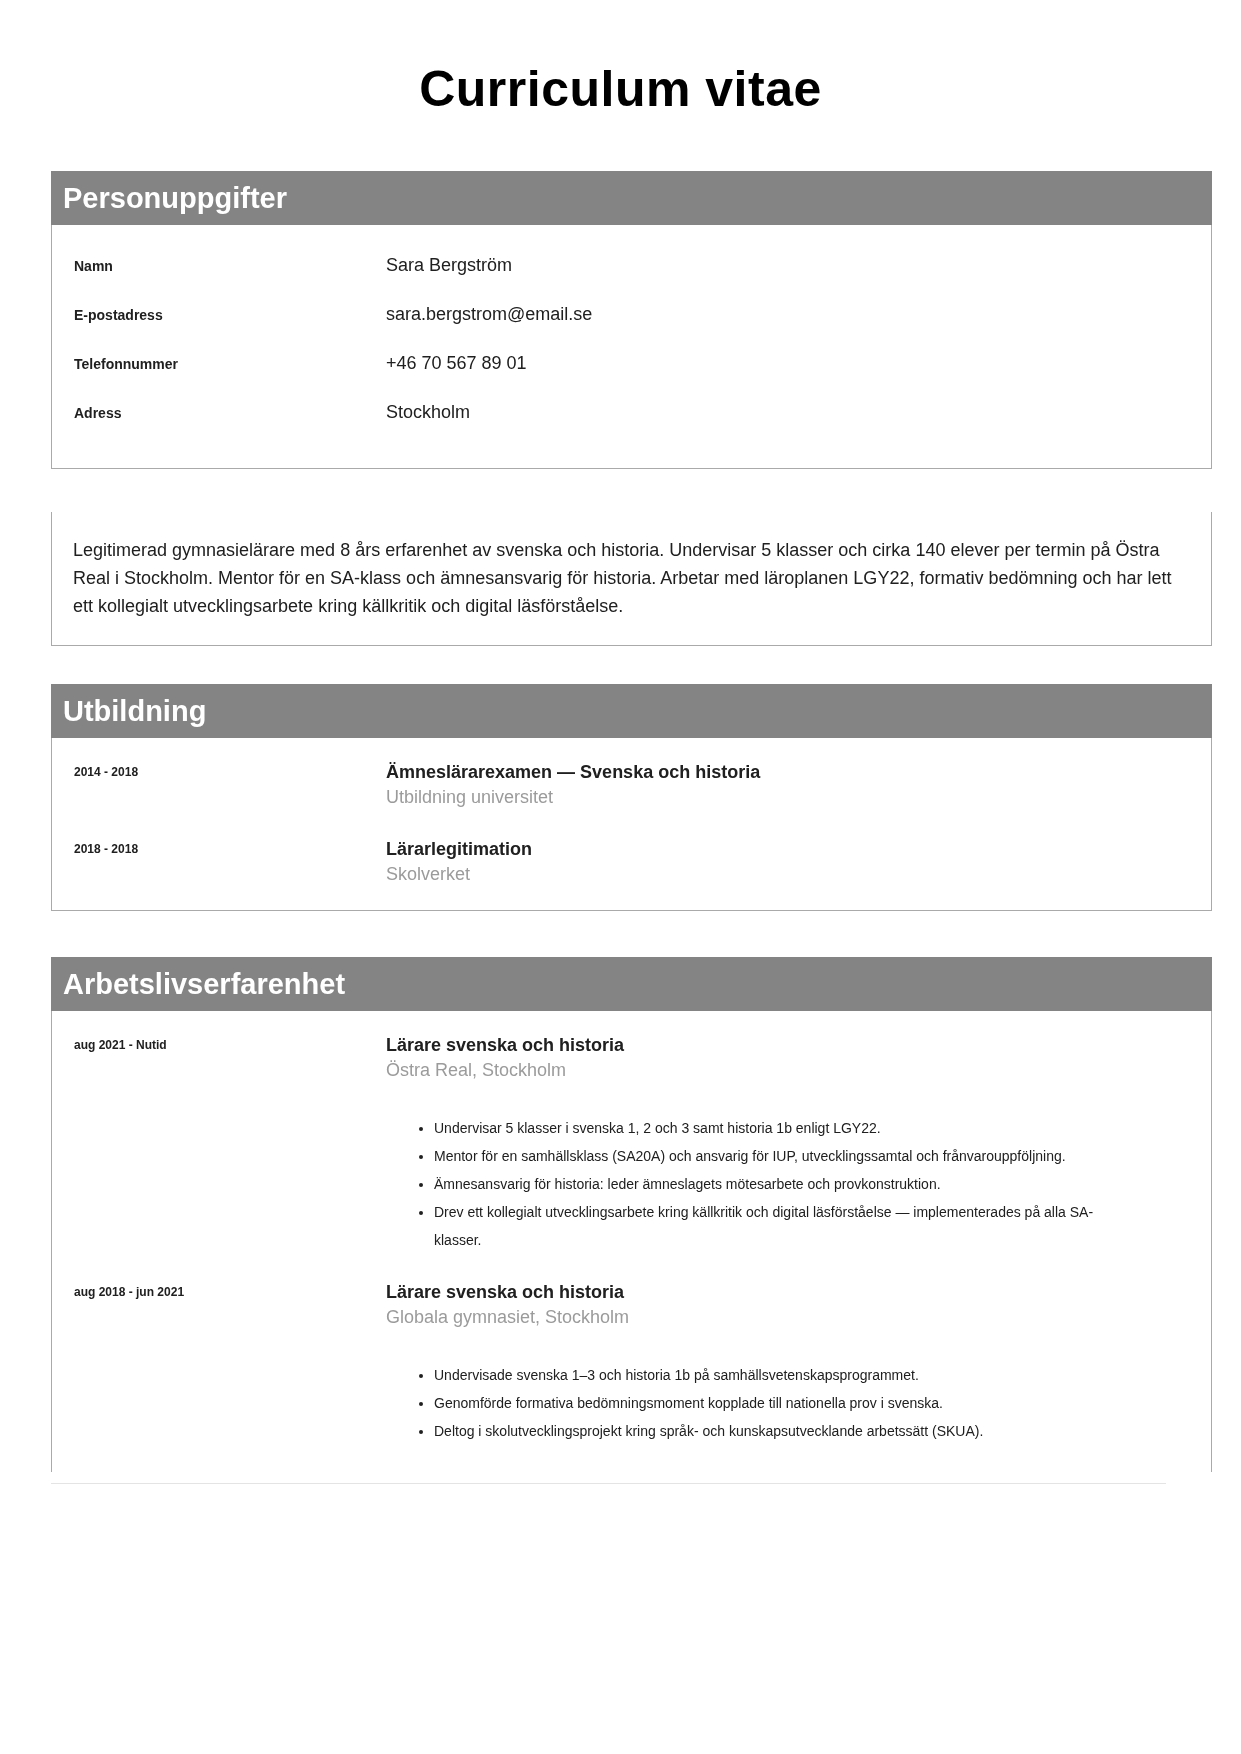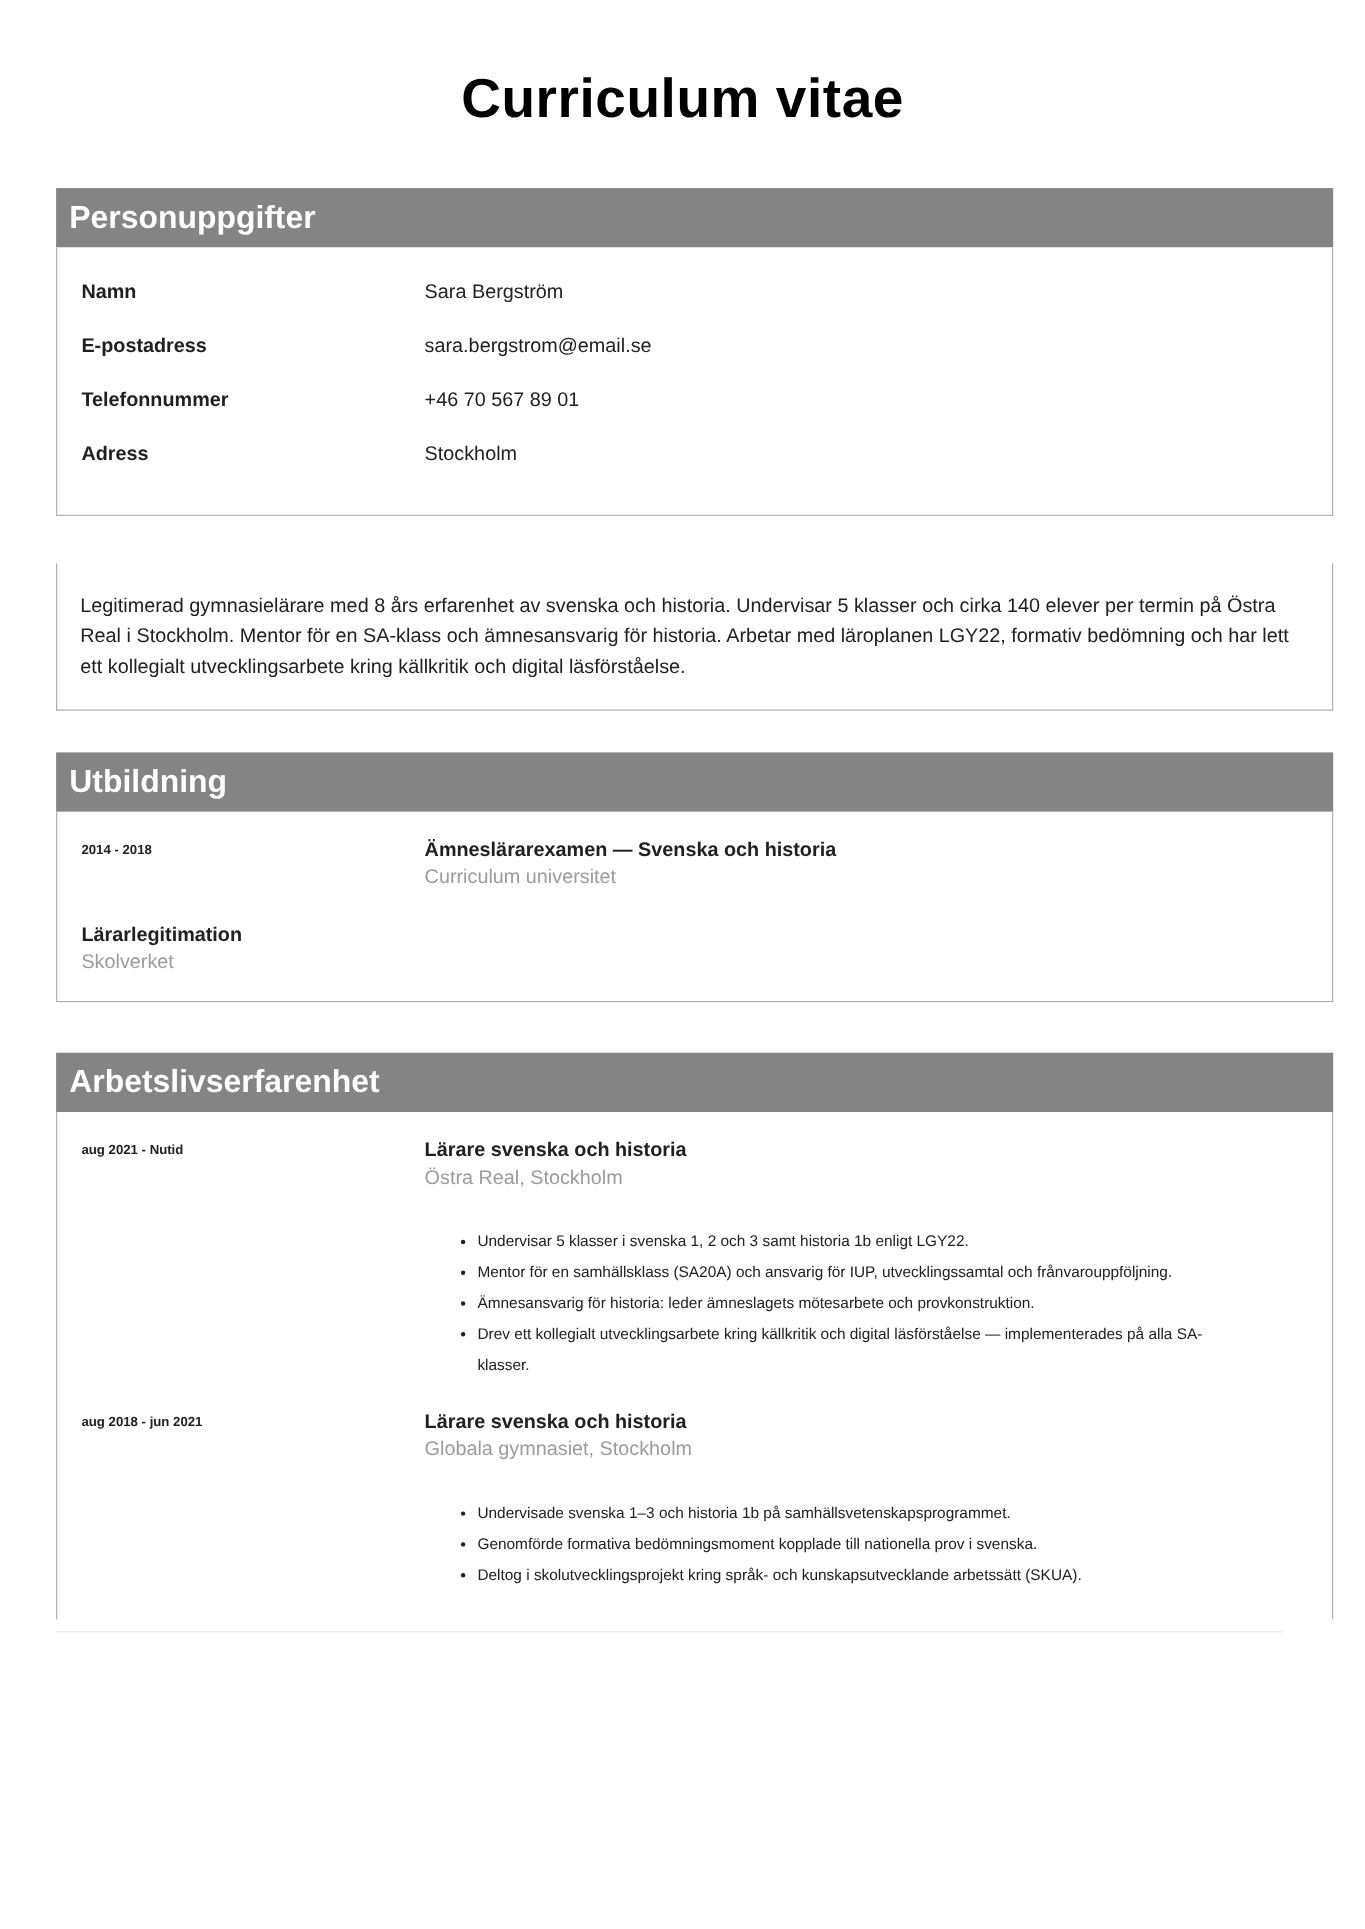--- a/index.html
+++ b/index.html
@@ -41,21 +41,21 @@
   }
   
   .mt-title { margin-top: 57px; }
   .mt-gap1  { margin-top: 43px; }
   .mt-gap2  { margin-top: 38px; }
   .mt-gap3  { margin-top: 46px; }
 
   
   .fields-body { padding: 16px 20px 31px 22px; }
   .field-row { display: flex; align-items: center; height: 49px; }
-  .field-label { width: 312px; font-weight: bold; font-size: 18px; }
+  .field-label { width: 312px; font-weight: bold; font-size: 14px; }
   .field-value { font-size: 18px; }
 
   
   .profile-body { padding: 24px 20px 25px 21px; }
   .profile-text { font-size: 18px; line-height: 28px; }
 
   
   .entries-body { padding: 22px 20px 22px 22px; }
   .entry { display: flex; }
   .entry + .entry { margin-top: 26px; }
@@ -120,24 +120,25 @@
     </div>
   </div>
 
   <div class="section mt-gap2">
     <div class="section-bar">Utbildning</div>
     <div class="sec-body entries-body">
       <div class="entry">
         <div class="entry-period">2014 - 2018</div>
         <div class="entry-right">
           <div class="entry-title">Ämneslärarexamen — Svenska och historia</div>
-          <div class="entry-org">Curriculum universitet</div>
+          <div class="entry-org">Utbildning universitet</div>
         </div>
       </div>
       <div class="entry">
+        <div class="entry-period">2018 - 2018</div>
         <div class="entry-right">
           <div class="entry-title">Lärarlegitimation</div>
           <div class="entry-org">Skolverket</div>
         </div>
       </div>
     </div>
   </div>
 
   <div class="section mt-gap3">
     <div class="section-bar">Arbetslivserfarenhet</div>

